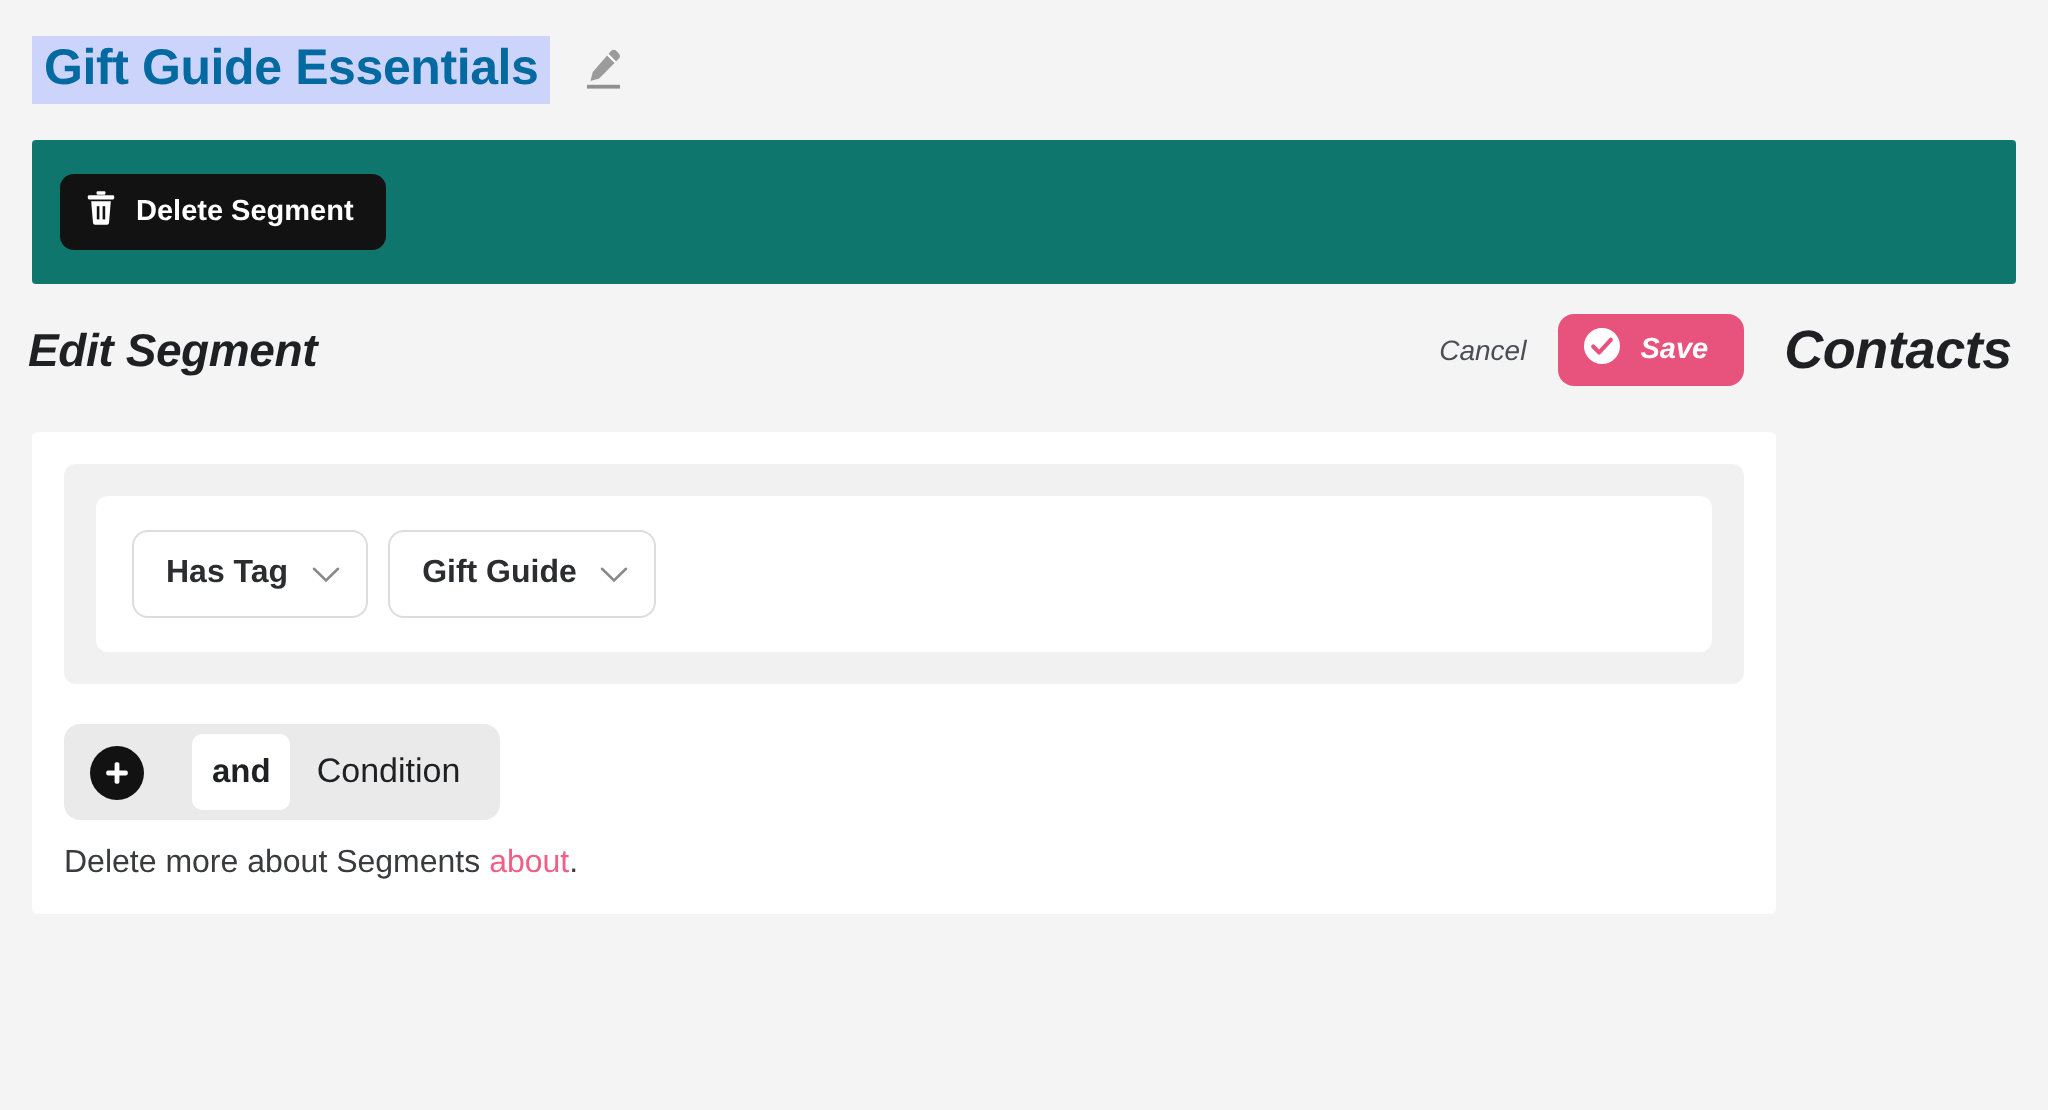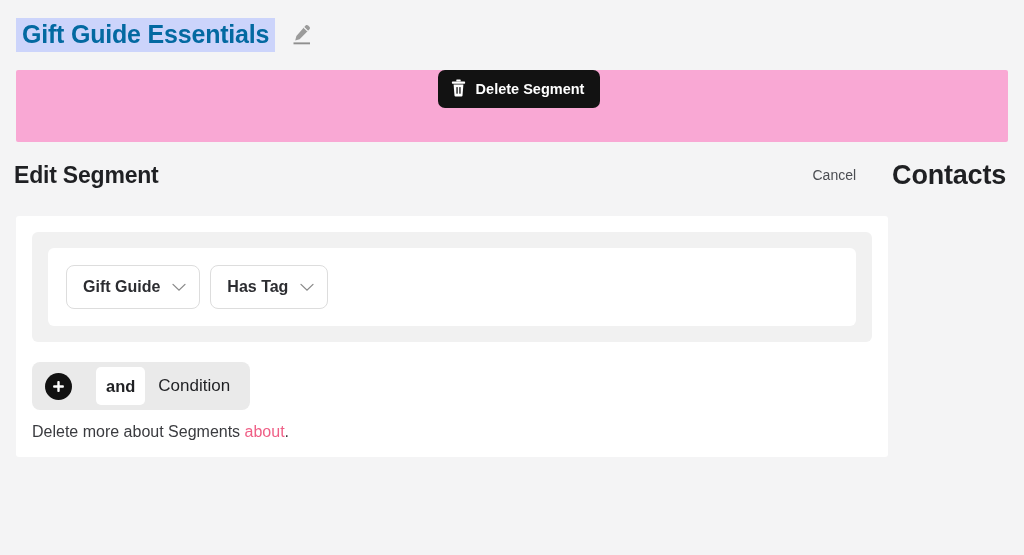--- a/index.html
+++ b/index.html
@@ -38,29 +38,28 @@
     margin-left: 14px;
     display: inline-flex;
     align-items: center;
     justify-content: center;
     width: 24px;
     height: 26px;
   }
 
   
   .toolbar-card {
-    background: #f9a8d4;
+    background: #0f766e;
     margin: 0 16px;
     height: 72px;
     display: flex;
     align-items: center;
     padding-left: 14px;
     box-sizing: border-box;
     border-radius: 2px;
-    flex-direction: column;
   }
   .btn {
     display: inline-flex;
     align-items: center;
     border: none;
     border-radius: 7px;
     cursor: pointer;
     font-family: "Liberation Sans", sans-serif;
   }
   .btn-delete {
@@ -83,20 +82,21 @@
   }
   .btn-processing .btn-label { margin-left: 9px; }
 
   
   .edit-header {
     height: 66px;
     display: flex;
     align-items: center;
     padding: 0 18px 0 14px;
     box-sizing: border-box;
+    font-style: italic;
   }
   .edit-title {
     font-size: 23px;
     font-weight: bold;
     color: #1f2023;
     letter-spacing: -0.2px;
   }
   .header-spacer { flex: 1; }
   .cancel-link {
     font-size: 14px;
@@ -258,39 +258,48 @@
     </span>
     <span class="btn-label">Delete Segment</span>
   </div>
 
 </div>
 
 <div class="edit-header">
   <span class="edit-title">Edit Segment</span>
   <span class="header-spacer"></span>
   <span class="cancel-link">Cancel</span>
+  <div class="btn btn-save">
+    <span>
+      <svg width="20" height="20" viewBox="0 0 20 20" aria-hidden="true">
+        <circle cx="10" cy="10" r="9" fill="#ffffff"></circle>
+        <path d="M5.6 10.2 L8.6 13.2 L14.4 6.9" stroke="#e8537e" stroke-width="2.1" fill="none" stroke-linecap="round" stroke-linejoin="round"></path>
+      </svg>
+    </span>
+    <span class="btn-label">Save</span>
+  </div>
   <span class="contacts-title">Contacts</span>
 </div>
 
 <div class="panel">
 
   <div class="group-block">
 
     <div class="condition-row">
       <div class="select-pill">
-        <span>Gift Guide</span>
+        <span>Has Tag</span>
         <span class="chev">
           <svg width="14" height="9" viewBox="0 0 14 9" aria-hidden="true">
             <path d="M1 1.4 L7 7.2 L13 1.4" stroke="#8a8a8a" stroke-width="1.3" fill="none" stroke-linecap="round"></path>
           </svg>
         </span>
       </div>
 
       <div class="select-pill">
-        <span>Has Tag</span>
+        <span>Gift Guide</span>
         <span class="chev">
           <svg width="14" height="9" viewBox="0 0 14 9" aria-hidden="true">
             <path d="M1 1.4 L7 7.2 L13 1.4" stroke="#8a8a8a" stroke-width="1.3" fill="none" stroke-linecap="round"></path>
           </svg>
         </span>
       </div>
     </div>
 
 
   </div>

